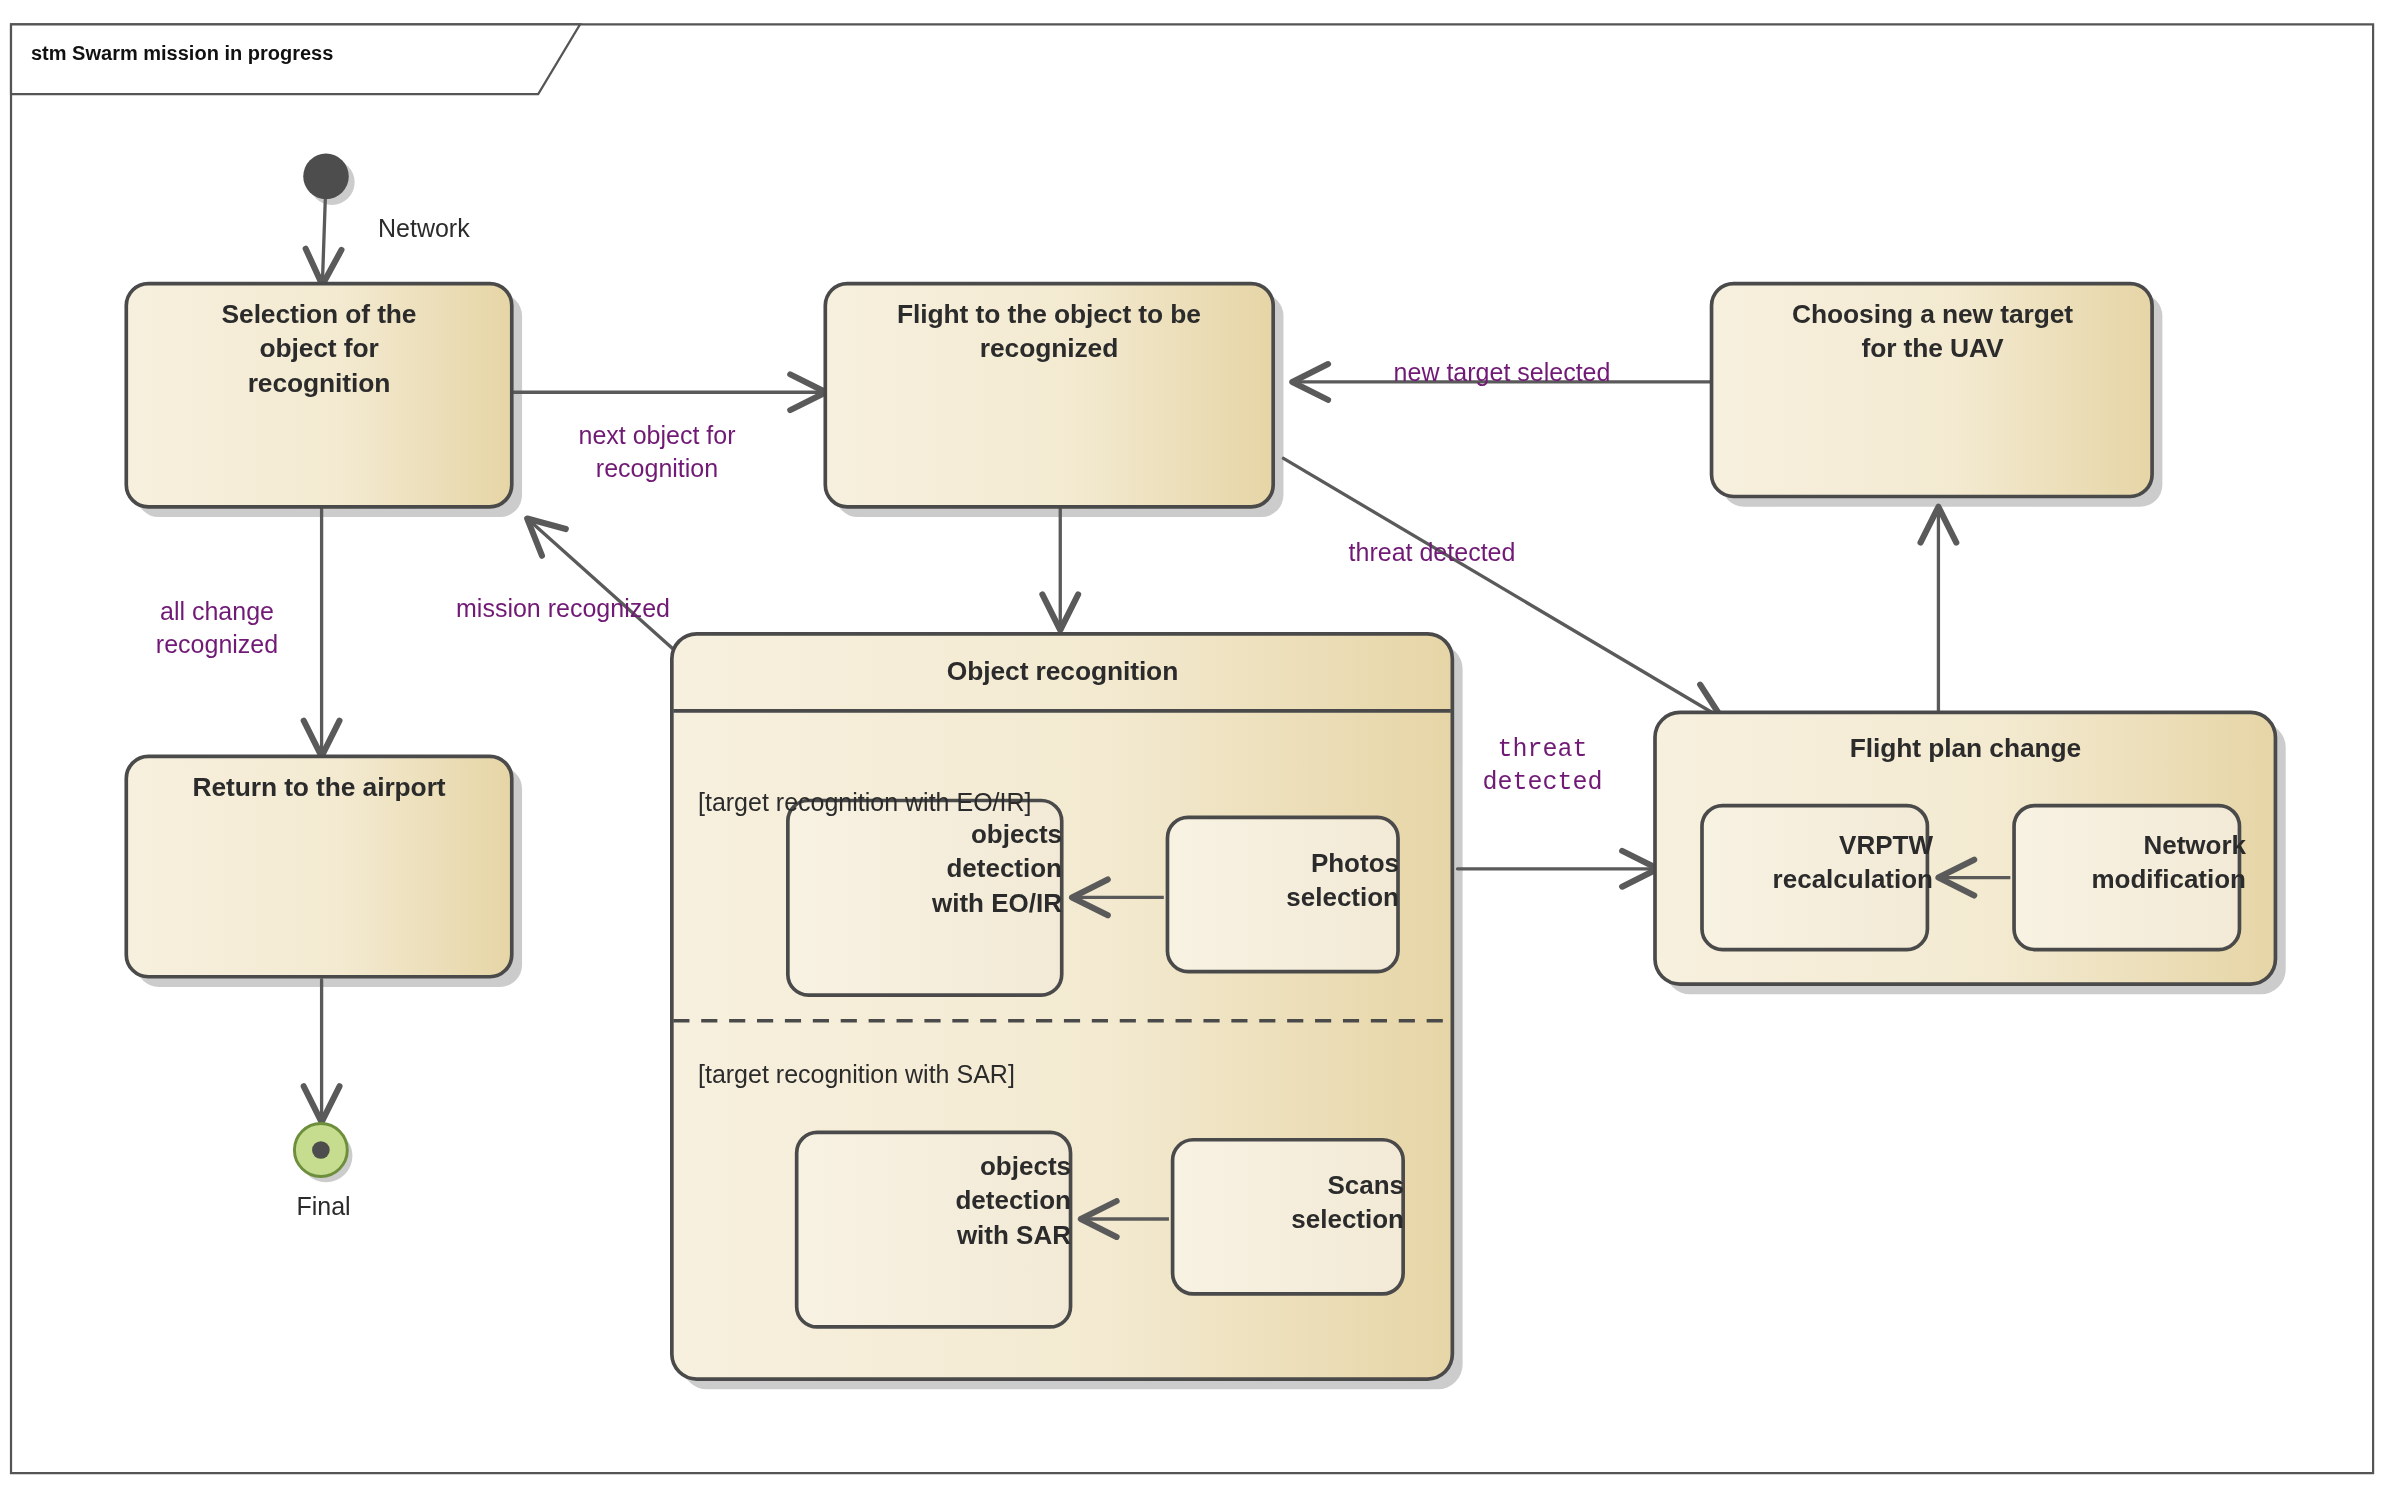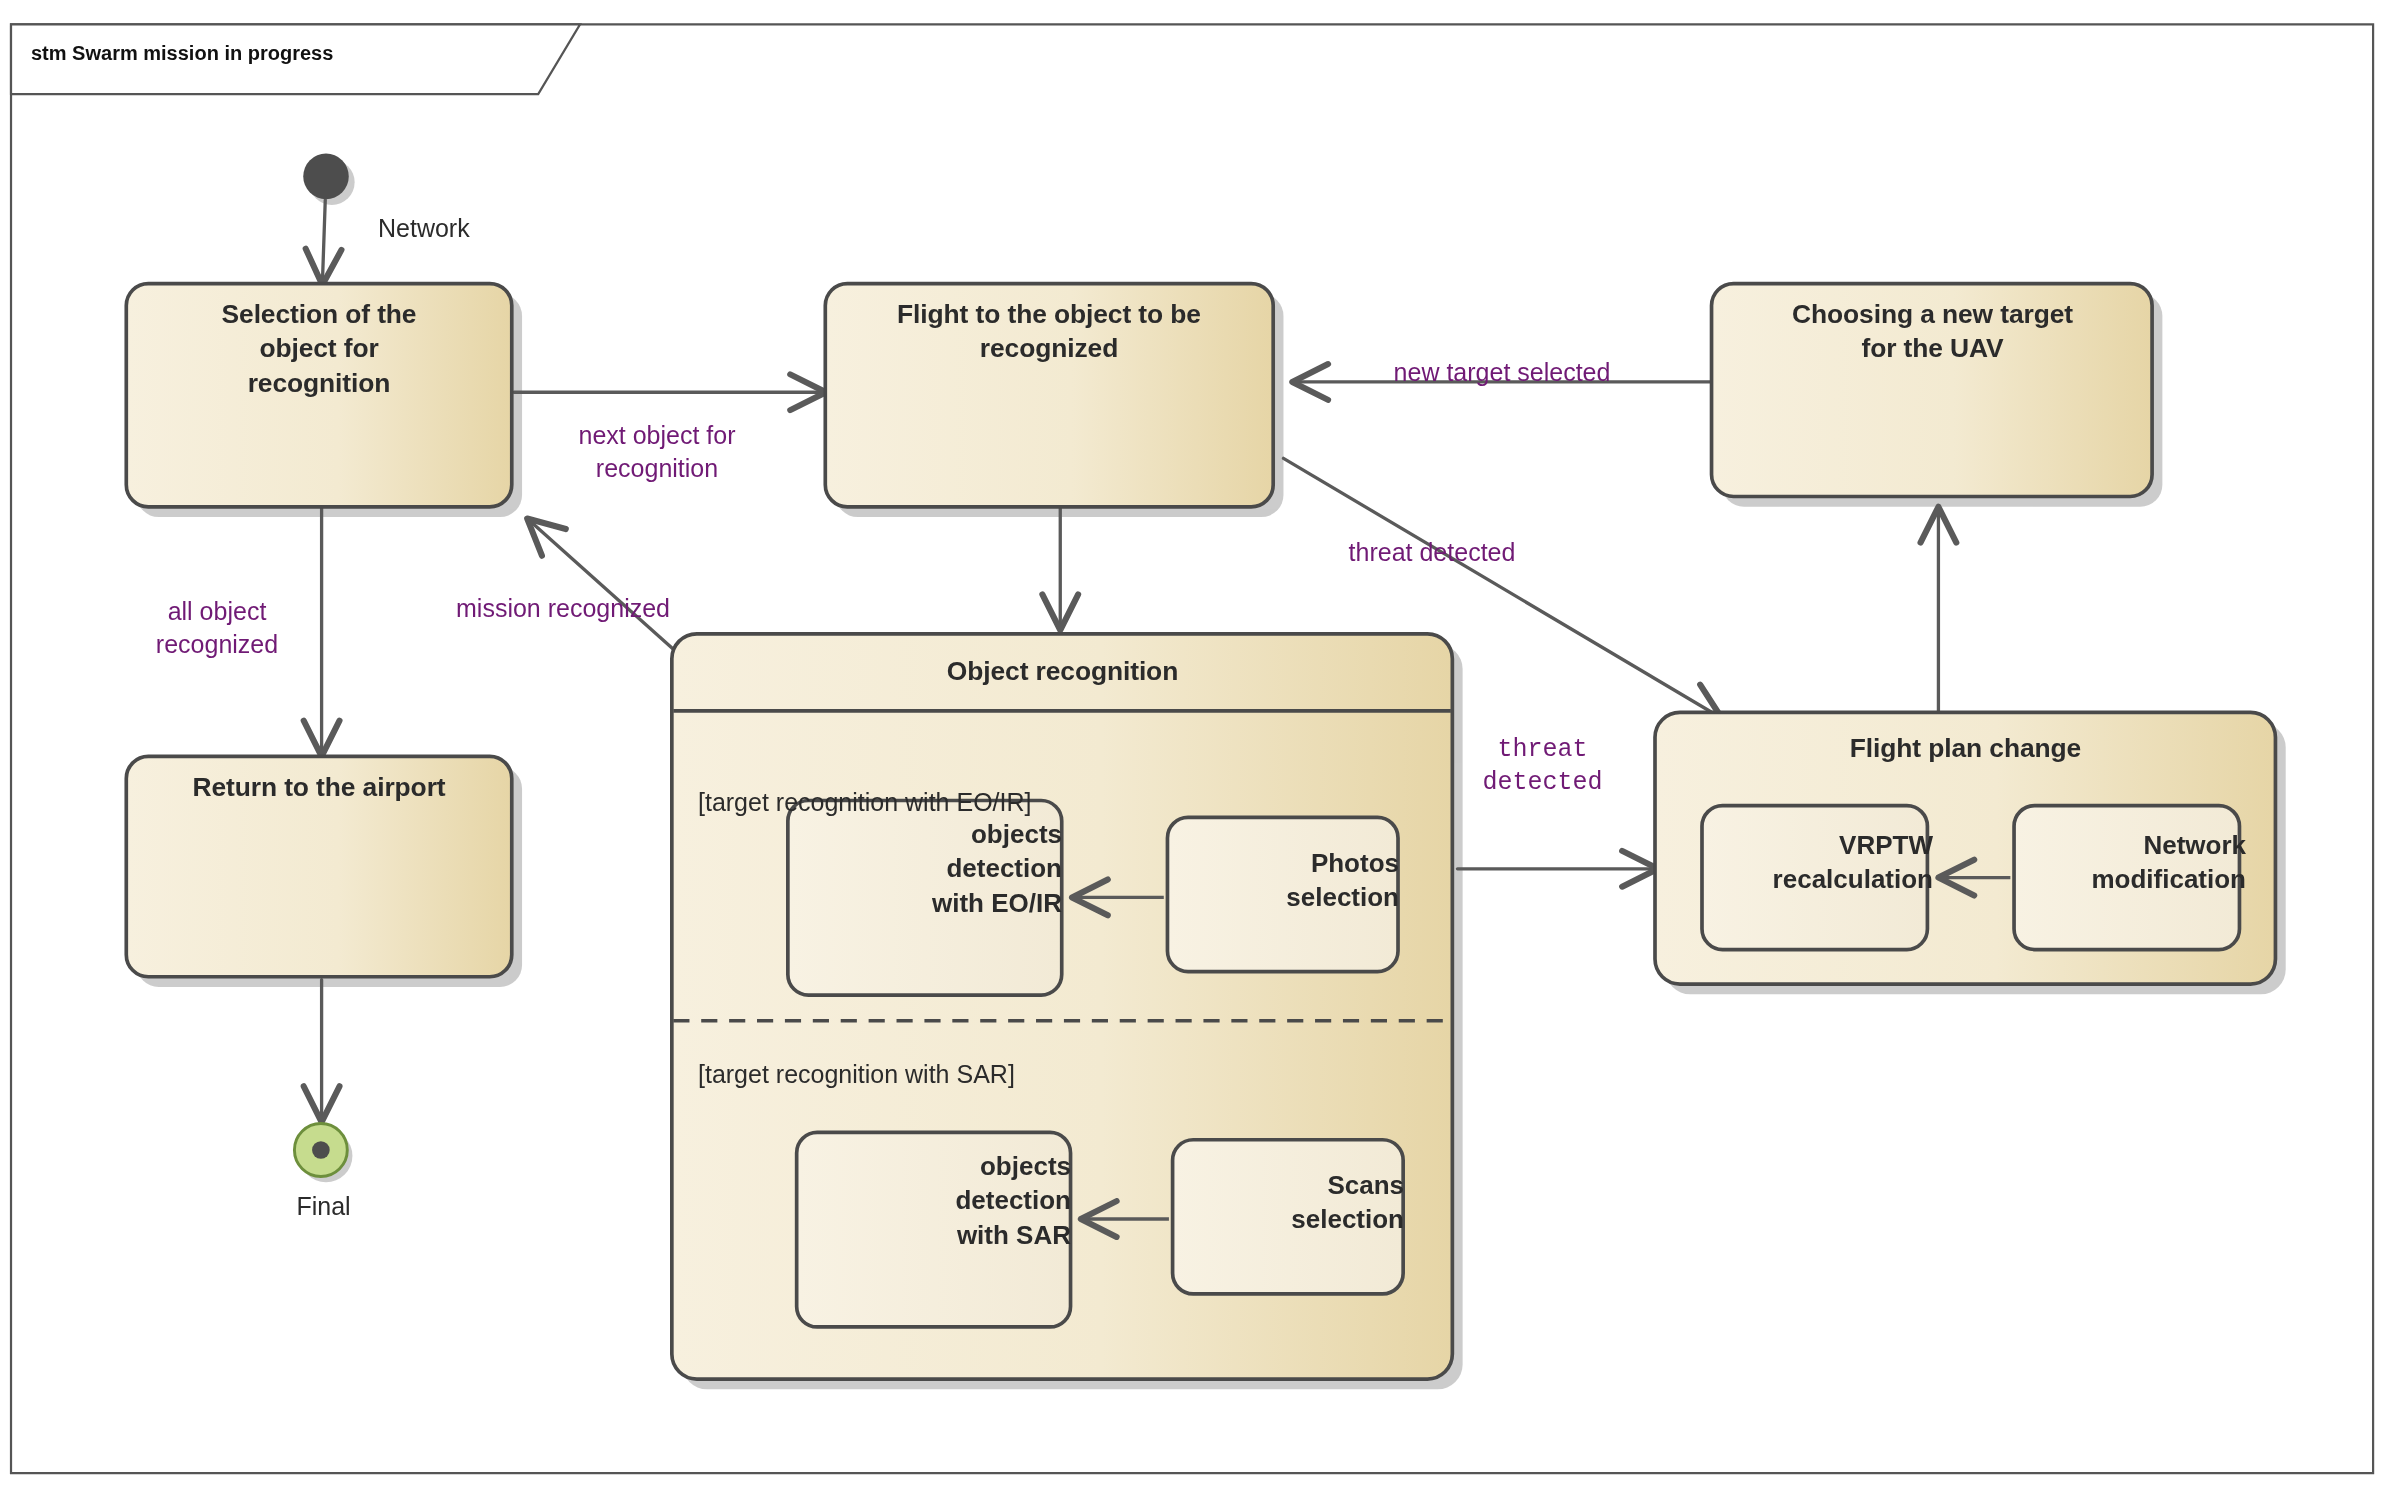--- a/index.html
+++ b/index.html
@@ -195,21 +195,21 @@
 <div class="lbl substate-title" style="left:2009px; top:828px; width:237px;">Network
 modification</div>
 
 <div class="lbl node-label" style="left:378px; top:212px;">Network</div>
 
 <div class="lbl node-label" style="left:272px; top:1190px; width:103px;">Final</div>
 
 <div class="lbl edge-label" style="left:536px; top:419px; width:242px;">next object for
 recognition</div>
 
-<div class="lbl edge-label" style="left:125px; top:595px; width:184px;">all object
+<div class="lbl edge-label" style="left:125px; top:595px; width:184px;">all change
 recognized</div>
 
 <div class="lbl edge-label" style="left:416px; top:592px; width:294px;">mission recognized</div>
 
 <div class="lbl edge-label" style="left:1300px; top:536px; width:264px;">threat detected</div>
 
 <div class="lbl edge-label" style="left:1469px; top:734px; width:147px;font-family:Liberation Mono, monospace;">threat
 detected</div>
 
 <div class="lbl edge-label" style="left:1337px; top:356px; width:330px;">new target selected</div>

